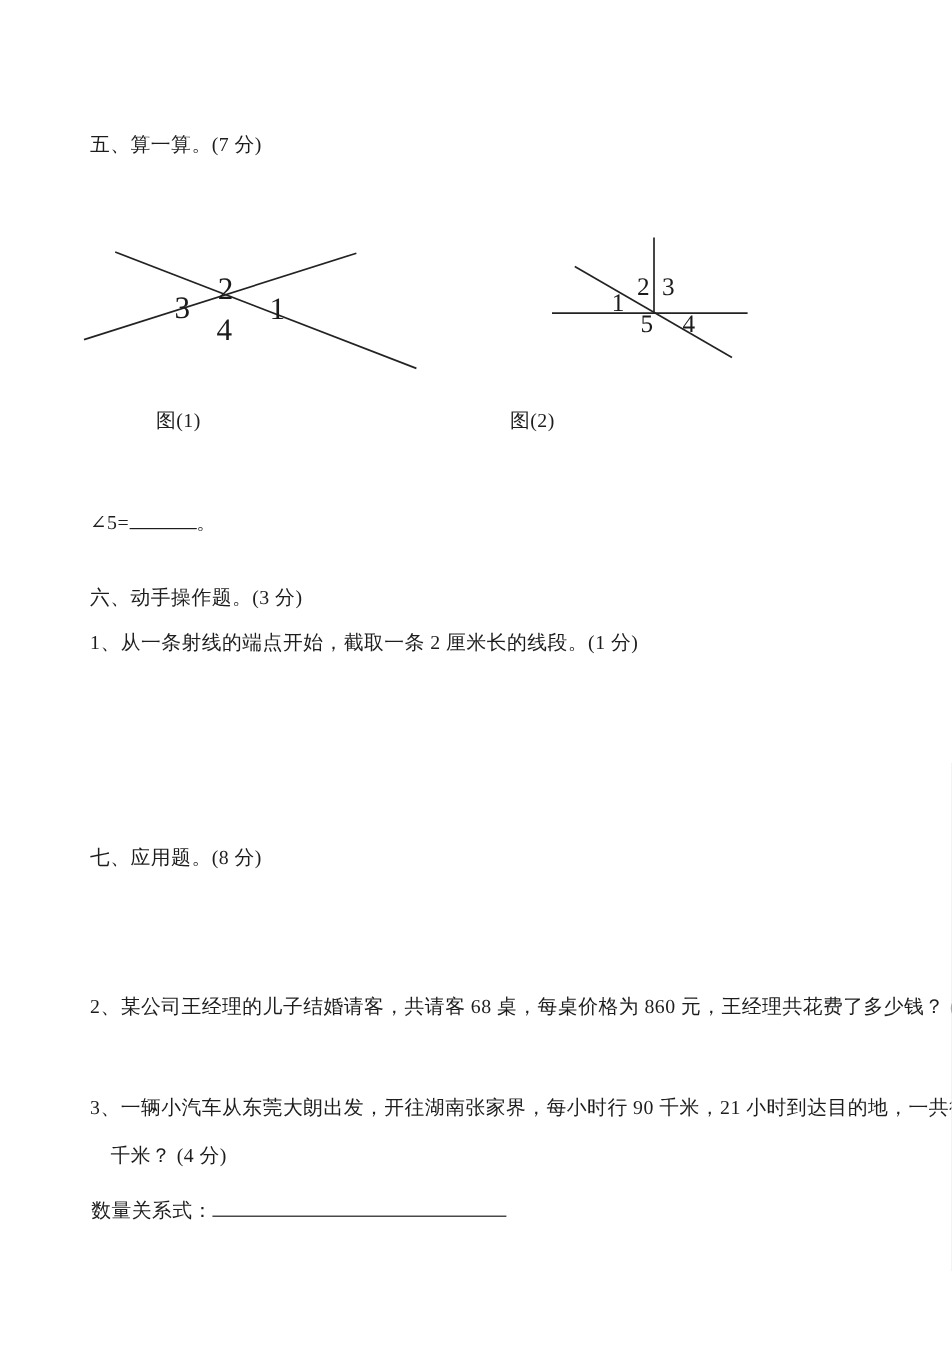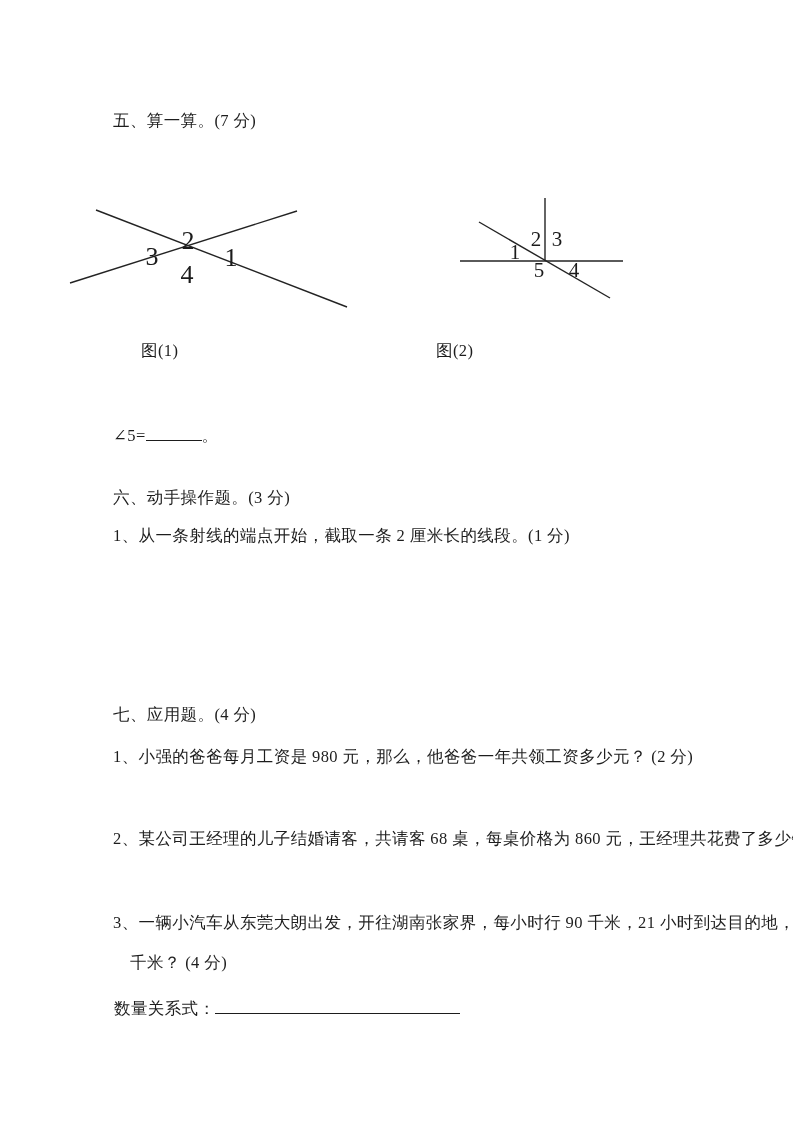--- a/index.html
+++ b/index.html
@@ -10,34 +10,33 @@
     font-family:"Liberation Serif","DejaVu Serif",serif;
     color:#1d1d1d;
     overflow:hidden;
   }
   .line{
     position:absolute;
     font-size:16.5px;
     line-height:19px;
     letter-spacing:0.4px;
     white-space:nowrap;
-    margin-left:38px;
   }
   .blank{
     display:inline-block;
     border-bottom:1.5px solid #1d1d1d;
     height:15px;
     vertical-align:baseline;
   }
   .fig{position:absolute;}
   .fig line{stroke:#232323;stroke-width:1.4;}
   .fig text{fill:#1b1b1b;font-family:"Liberation Serif","DejaVu Serif",serif;}
   .fig1-label{font-size:26px;}
   .fig2-label{font-size:21px;}
-  .caption{position:absolute;font-size:16.5px;letter-spacing:0.4px;margin-left:11px;}
+  .caption{position:absolute;font-size:16.5px;letter-spacing:0.4px;}
 </style>
 </head>
 <body>
 
 <div class="page">
 
   <div class="line" style="left:75px;top:111px">五、算一算。(7 分)</div>
 
   <svg class="fig" style="left:55px;top:195px" width="300" height="125" viewBox="0 0 300 125">
     <line x1="41" y1="15" x2="292" y2="112"></line>
@@ -60,20 +59,19 @@
   </svg>
 
   <div class="caption" style="left:130px;top:340px">图(1)</div>
   <div class="caption" style="left:425px;top:340px">图(2)</div>
 
   <div class="line" style="left:75px;top:425px"><span>∠5=</span><span class="blank" style="width: 56px;"></span><span>。</span></div>
 
   <div class="line" style="left:75px;top:488px">六、动手操作题。(3 分)</div>
   <div class="line" style="left:75px;top:526px">1、从一条射线的端点开始，截取一条 2 厘米长的线段。(1 分)</div>
 
-  <div class="line" style="left:75px;top:705px">七、应用题。(4 分)</div>
-  <div class="line" style="left:75px;top:747px">1、小强的爸爸每月工资是 980 元，那么，他爸爸一年共领工资多少元？ (2 分)</div>
+  <div class="line" style="left:75px;top:705px">七、应用题。(8 分)</div>
   <div class="line" style="left:75px;top:829px">2、某公司王经理的儿子结婚请客，共请客 68 桌，每桌价格为 860 元，王经理共花费了多少钱？ (2 分)</div>
   <div class="line" style="left:75px;top:913px">3、一辆小汽车从东莞大朗出发，开往湖南张家界，每小时行 90 千米，21 小时到达目的地，一共行了多少</div>
   <div class="line" style="left:92px;top:953px">千米？ (4 分)</div>
   <div class="line" style="left:76px;top:998px"><span>数量关系式：</span><span class="blank" style="width: 245px;"></span></div>
 
 </div>
 
 </body></html>

